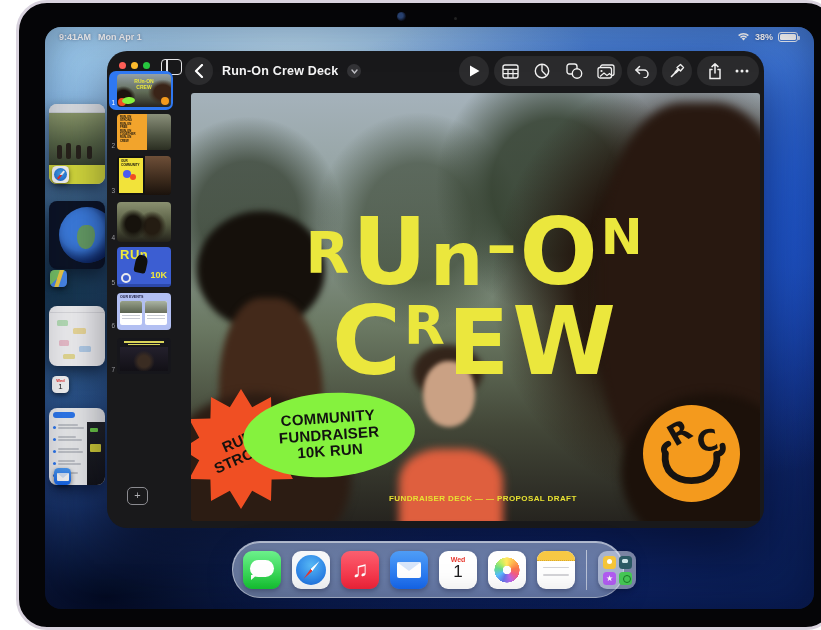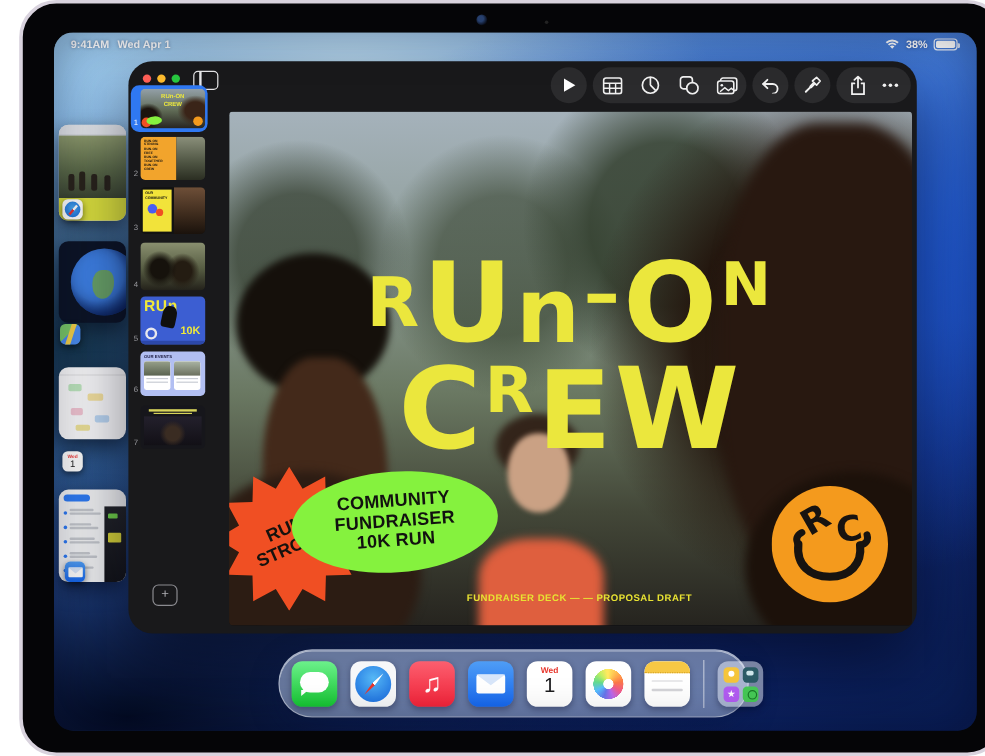--- a/index.html
+++ b/index.html
@@ -212,21 +212,21 @@
 
 <div class="device">
   <div class="camera"></div>
   <div class="mic-dot"></div>
 
   <div class="screen">
 
     <div class="statusbar">
       <div class="sb-left">
         <span>9:41AM</span>
-        <span>Wed Apr 1</span>
+        <span>Mon Apr 1</span>
       </div>
       <div class="sb-right">
         <span>
           <svg width="13" height="10" viewBox="0 0 13 10">
               <path d="M6.5 8.6 L4.6 6.6 A3 3 0 0 1 8.4 6.6 Z M2.9 4.9 A5.3 5.3 0 0 1 10.1 4.9 L9 6 A3.9 3.9 0 0 0 4 6 Z M1.1 3.1 A7.8 7.8 0 0 1 11.9 3.1 L10.8 4.2 A6.3 6.3 0 0 0 2.2 4.2 Z" fill="#fff"></path>
             </svg>
         </span>
         <span>38%</span>
         <span class="battery">
             <i></i>
@@ -308,20 +308,33 @@
 
     <div class="kn">
 
       <div class="lights">
         <i style="background:#ff5f57"></i>
         <i style="background:#febc2e"></i>
         <i style="background:#28c840"></i>
       </div>
       <div class="sb-toggle"></div>
 
+      <div class="titlegrp">
+        <div class="circle-btn">
+          <svg width="10" height="14" viewBox="0 0 10 14">
+              <path d="M8 1 L2 7 L8 13" stroke="#fff" stroke-width="2.2" fill="none" stroke-linecap="round" stroke-linejoin="round"></path>
+            </svg>
+        </div>
+        <span class="kn-title">Run-On Crew Deck</span>
+        <div class="chev-circ">
+          <svg width="7" height="5" viewBox="0 0 7 5">
+              <path d="M1 1 L3.5 4 L6 1" stroke="#bdbdc2" stroke-width="1.4" fill="none" stroke-linecap="round"></path>
+            </svg>
+        </div>
+      </div>
 
       <div class="controls">
         <div class="cbtn">
           <svg width="13" height="14" viewBox="0 0 13 14">
               <path d="M2 1.5 L11.5 7 L2 12.5 Z" fill="#fff"></path>
             </svg>
         </div>
         <div class="pill">
           <div class="pbtn">
             <svg width="17" height="15" viewBox="0 0 17 15">

